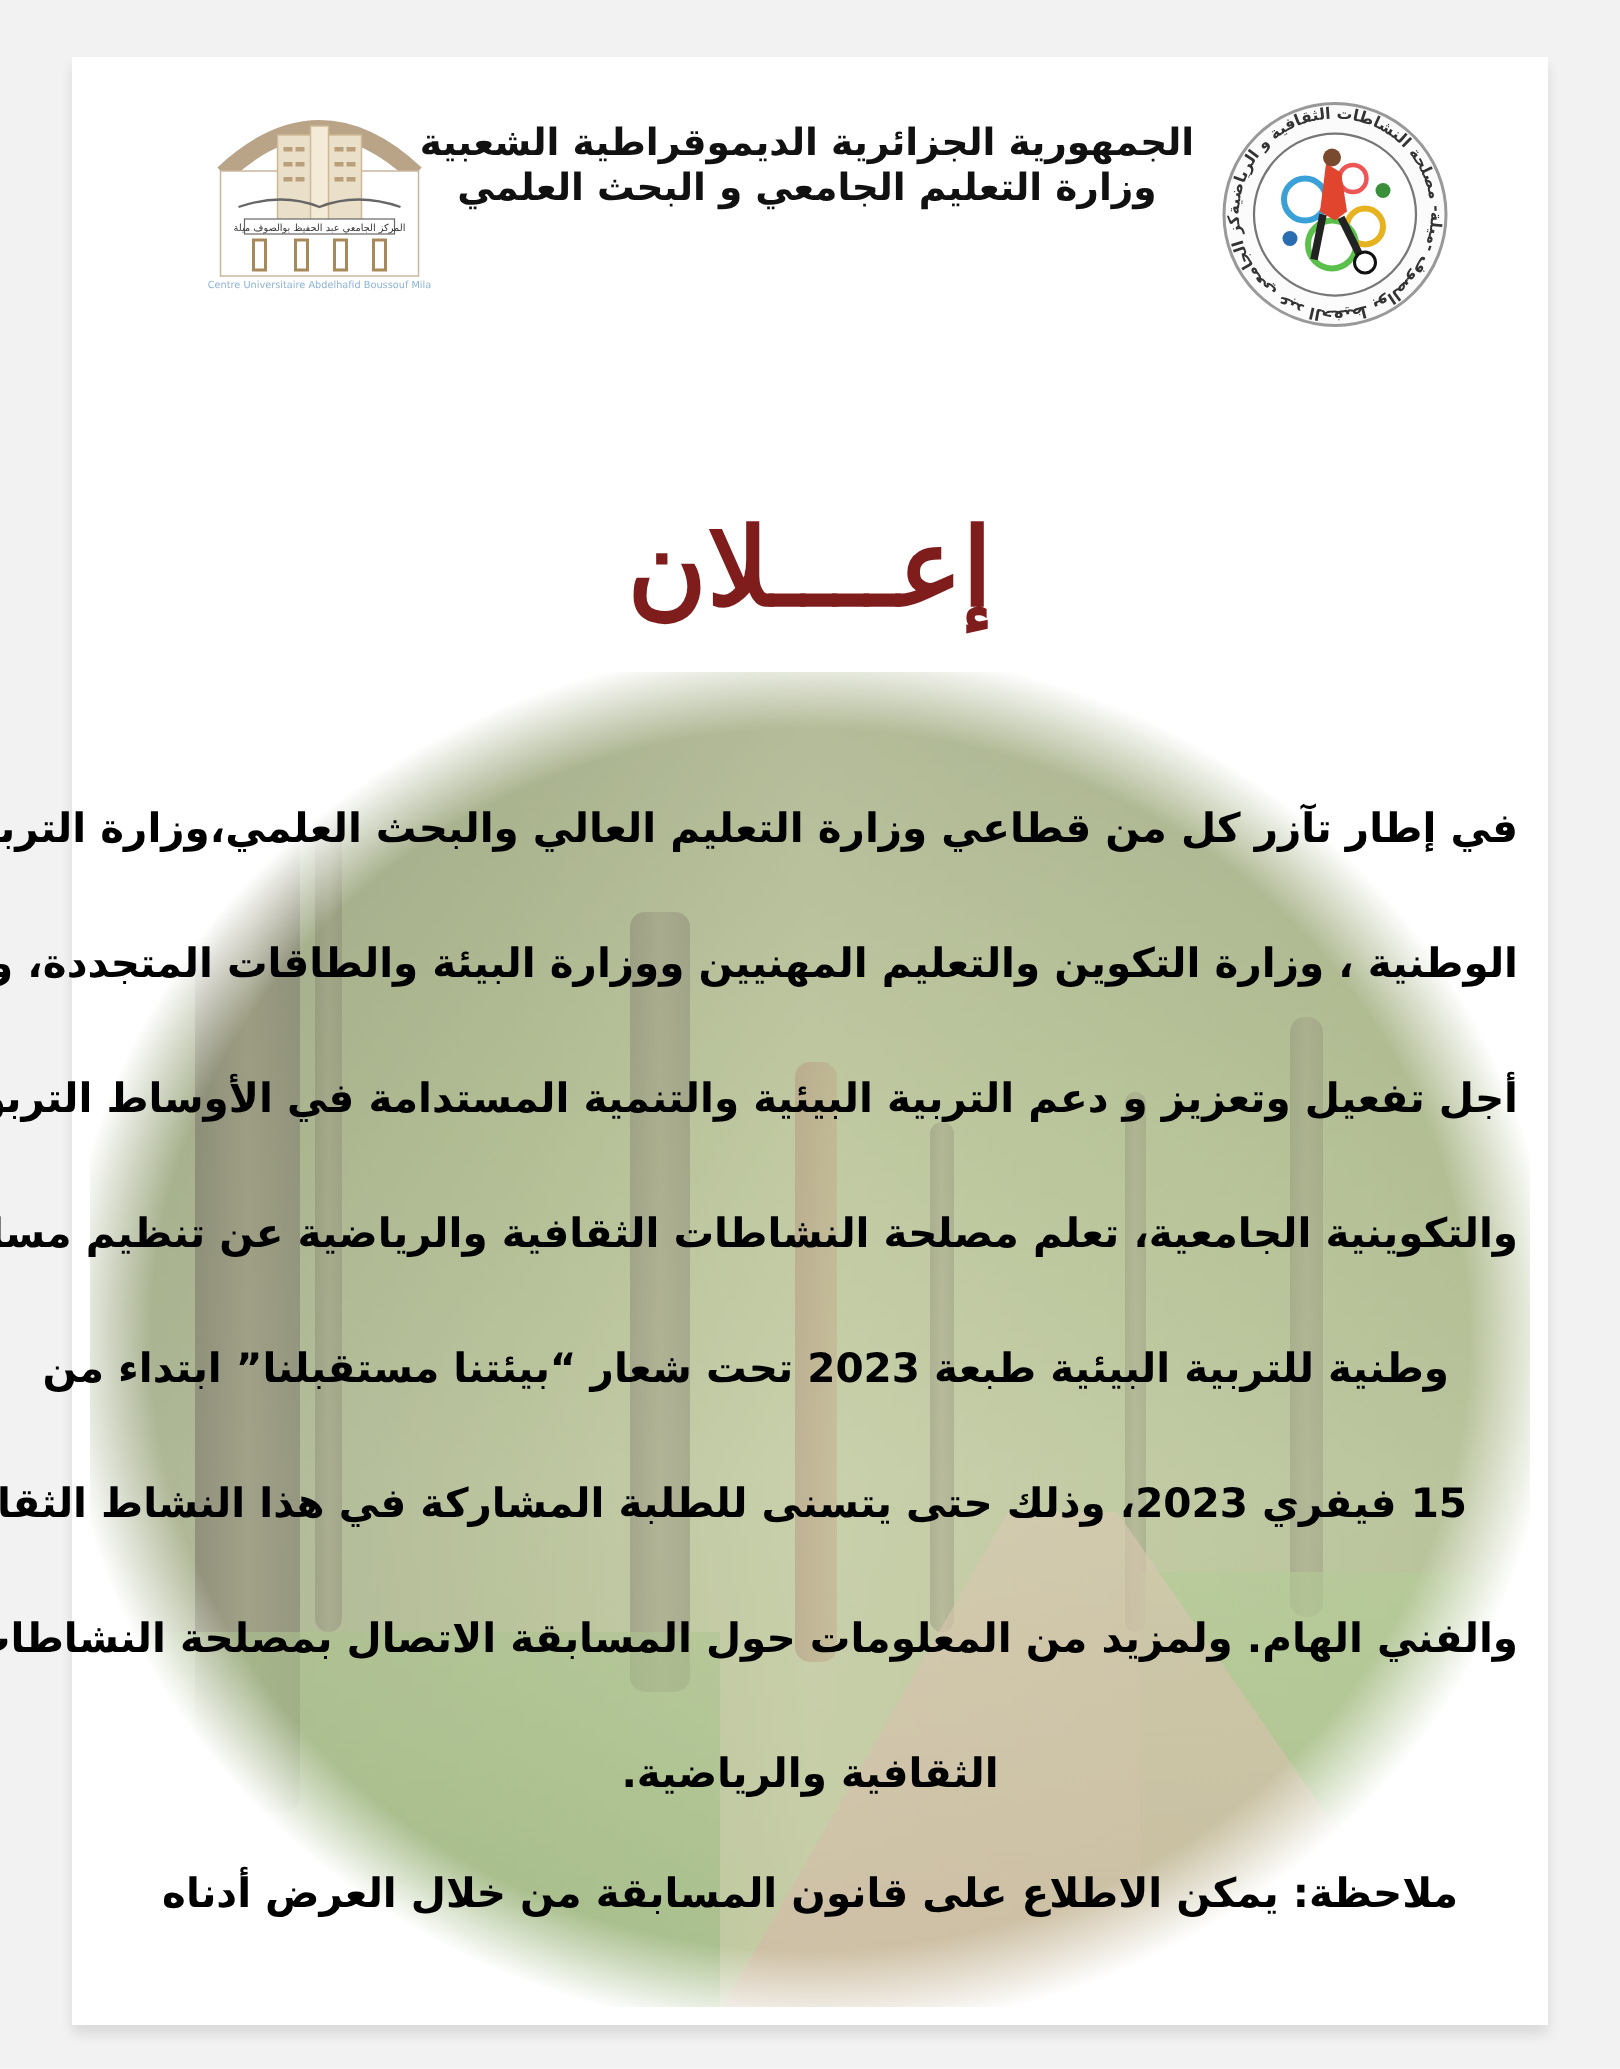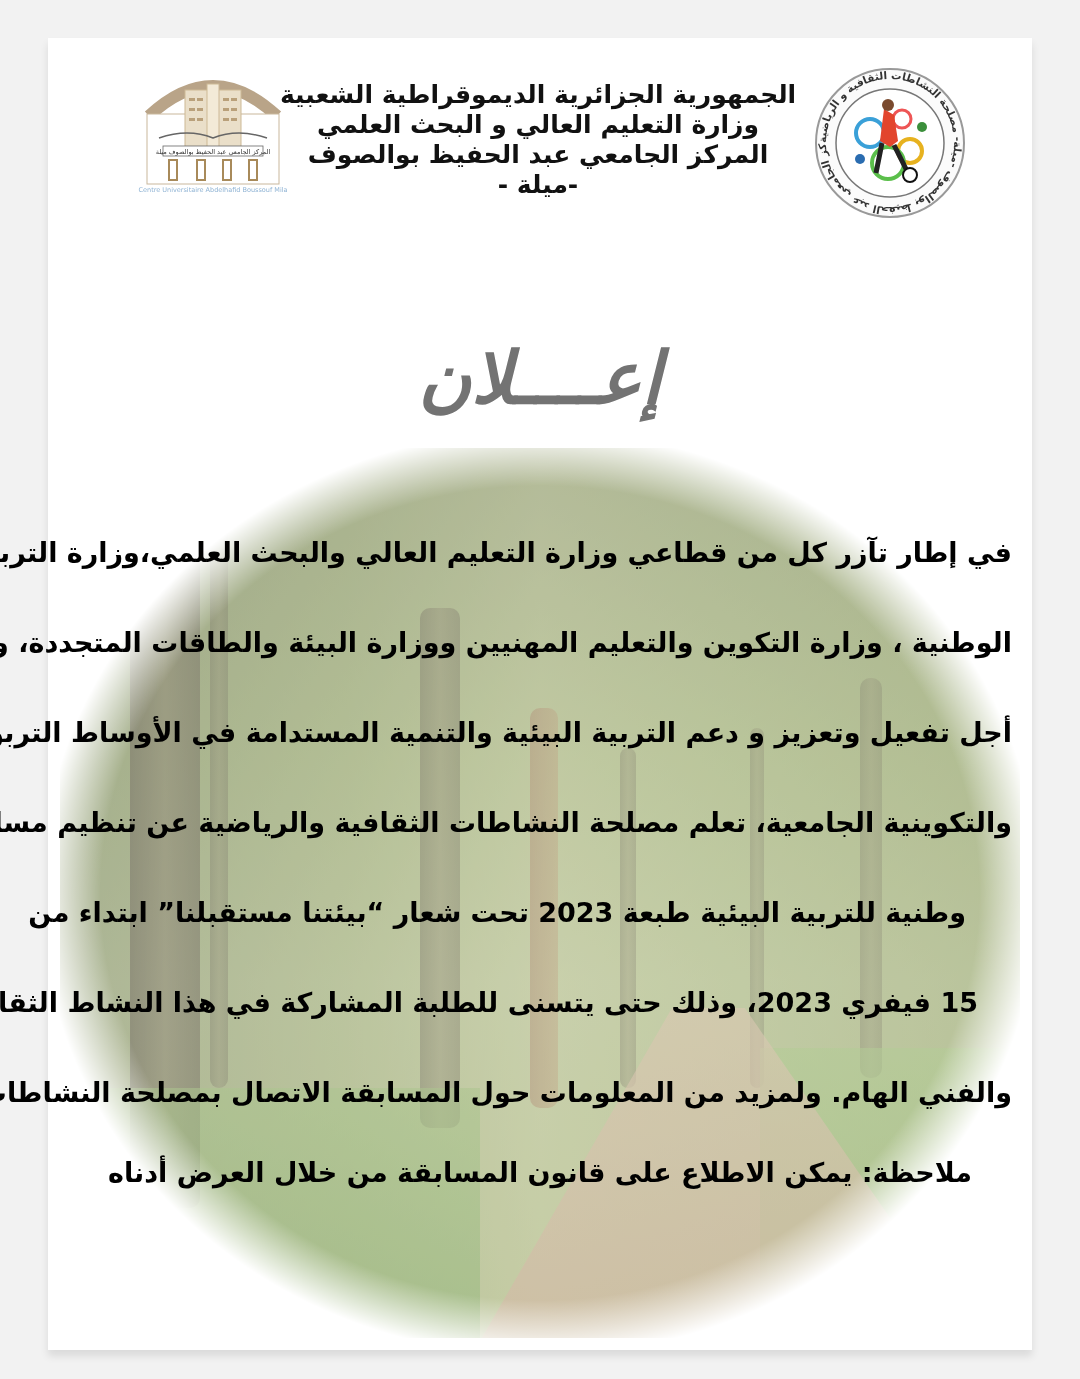--- a/index.html
+++ b/index.html
@@ -42,23 +42,22 @@
   .title {
     position: absolute;
     left: 0; top: 295px;
     width: 984px;
     text-align: center;
     direction: rtl;
     font-family: "DejaVu Serif", "Liberation Serif", serif;
     font-weight: bold;
     font-size: 72px;
     line-height: 90px;
-    color: #737373;
+    color: #7f1d1d;
     letter-spacing: 4px;
-    font-style: italic;
   }
   
   .forest {
     position: absolute;
     left: 12px; top: 410px;
     width: 960px; height: 890px;
     overflow: hidden;
     -webkit-mask-image: radial-gradient(ellipse 52% 52% at 50% 50%, #000 88%, transparent 100%);
             mask-image: radial-gradient(ellipse 52% 52% at 50% 50%, #000 88%, transparent 100%);
   }
@@ -154,22 +153,21 @@
           <rect x="64" y="94" width="8" height="20"></rect>
         <rect x="90" y="94" width="8" height="20"></rect>
           <rect x="116" y="94" width="8" height="20"></rect>
       </g>
       <text x="80" y="126" font-size="6.5" text-anchor="middle" fill="#8fb3d4" font-family="DejaVu Sans, sans-serif">Centre Universitaire Abdelhafid Boussouf Mila</text>
     </svg>
   </div>
 
   <div class="header-text">
     <div>الجمهورية الجزائرية الديموقراطية الشعبية</div>
-    <div>وزارة التعليم العالي و البحث العلمي</div>
-    <div>المركز الجامعي عبد الحفيظ بوالصوف -ميلة -</div>
+    <div>وزارة التعليم الجامعي و البحث العلمي</div>
   </div>
 
   <div class="logo-right">
     <svg width="160" height="160" viewBox="0 0 160 160">
       <circle cx="80" cy="80" r="74" fill="#fbfbfb" stroke="#999" stroke-width="2"></circle>
       <circle cx="80" cy="80" r="54" fill="#fff" stroke="#777" stroke-width="1.5"></circle>
       <circle cx="60" cy="70" r="14" fill="none" stroke="#3aa0d8" stroke-width="4"></circle>
       <circle cx="100" cy="88" r="12" fill="none" stroke="#e7b21f" stroke-width="4"></circle>
       <circle cx="78" cy="100" r="16" fill="none" stroke="#5bbf4b" stroke-width="4"></circle>
       <circle cx="92" cy="56" r="9" fill="none" stroke="#e55" stroke-width="3"></circle>
@@ -204,16 +202,17 @@
   </div>
 
   <div class="body-text">
     <div class="line">في إطار تآزر كل من قطاعي وزارة التعليم العالي والبحث العلمي،وزارة التربية</div>
     <div class="line">الوطنية ، وزارة التكوين والتعليم المهنيين ووزارة البيئة والطاقات المتجددة، ومن</div>
     <div class="line">أجل تفعيل وتعزيز  و دعم التربية البيئية والتنمية المستدامة في الأوساط التربوية</div>
     <div class="line">والتكوينية  الجامعية، تعلم مصلحة النشاطات الثقافية والرياضية عن تنظيم مسابقة</div>
     <div class="line short-right">وطنية للتربية البيئية طبعة 2023 تحت شعار “بيئتنا مستقبلنا” ابتداء من</div>
     <div class="line right2">15 فيفري 2023، وذلك حتى يتسنى للطلبة المشاركة في هذا النشاط الثقافي</div>
     <div class="line">والفني الهام. ولمزيد من المعلومات حول المسابقة الاتصال بمصلحة النشاطات</div>
+    <div class="line center">الثقافية والرياضية.</div>
     <div class="note">ملاحظة: يمكن الاطلاع على قانون المسابقة من خلال العرض أدناه</div>
   </div>
 
 </div>
 
 </body></html>

